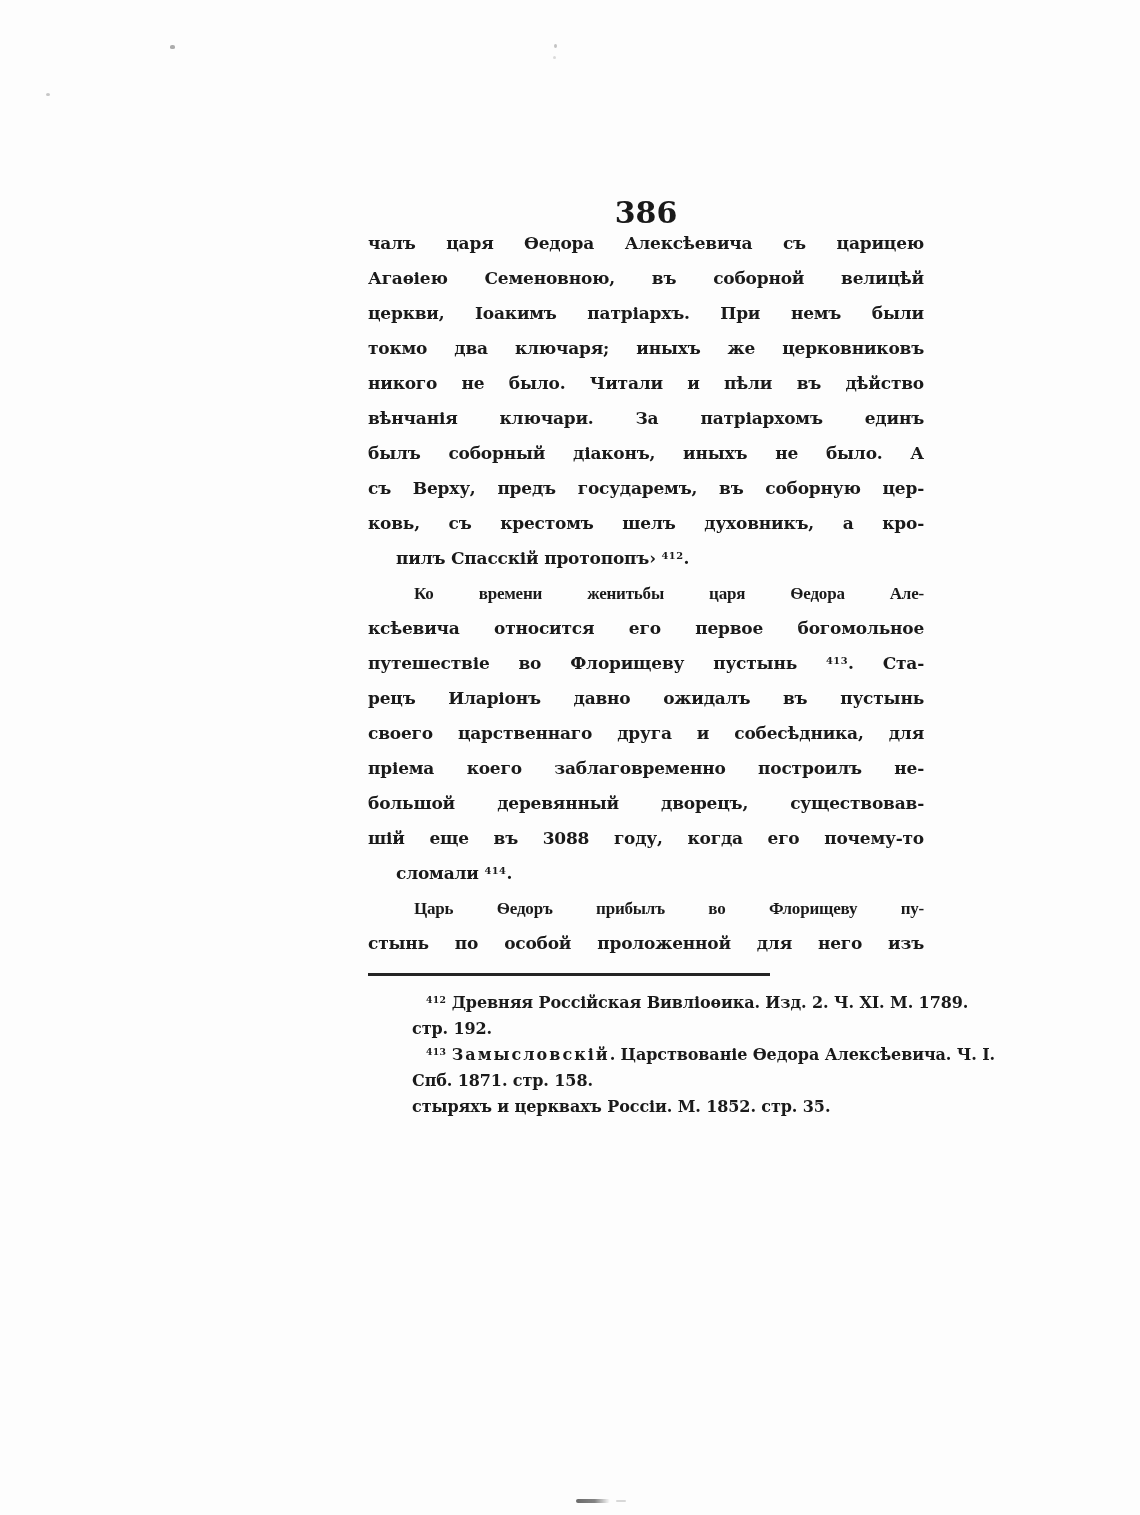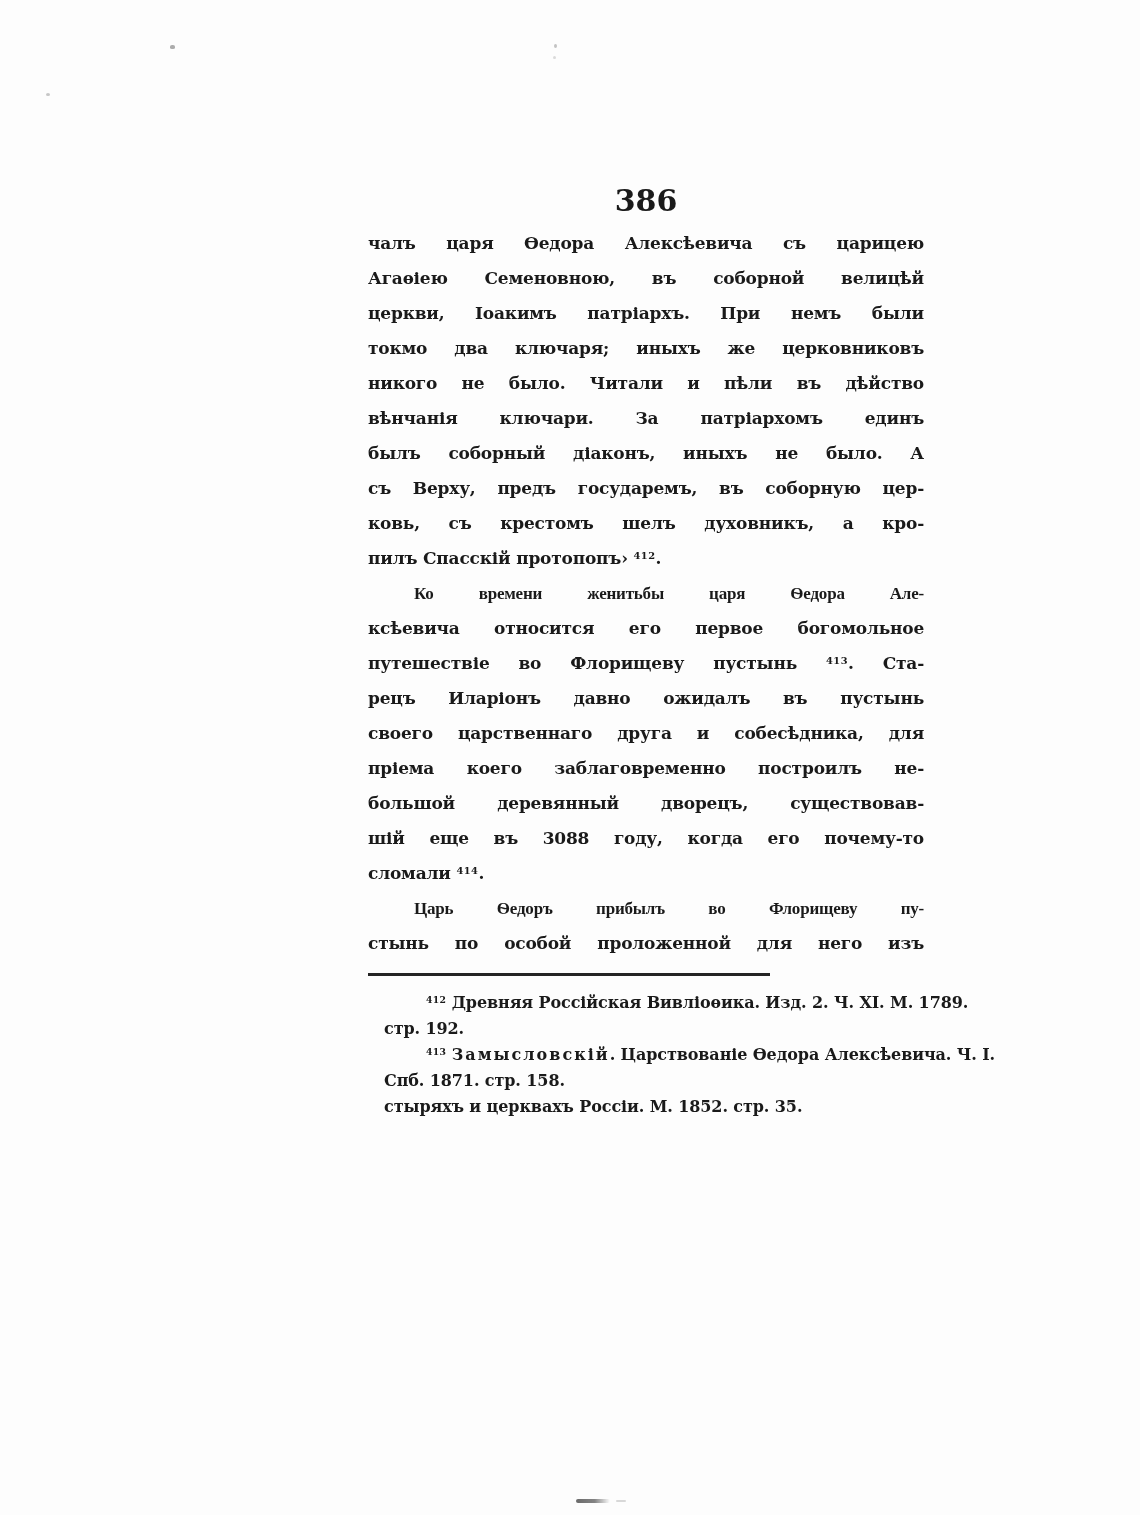--- a/index.html
+++ b/index.html
@@ -8,21 +8,21 @@
     position: relative;
     width: 1140px;
     height: 1515px;
     background: var(--paper, #fdfdfd);
     overflow: hidden;
     font-family: "DejaVu Serif", "Liberation Serif", serif;
     color: var(--ink, #1a1a1a);
   }
   .page-number {
     position: absolute;
-    top: 183px;
+    top: 195px;
     left: 368px;
     width: 556px;
     text-align: center;
     font-size: 30px;
     font-weight: 700;
     letter-spacing: 0px;
   }
   .main-text {
     position: absolute;
     top: 226px;
@@ -36,20 +36,21 @@
     line-height: 35px;
     height: 35px;
     white-space: nowrap;
     text-align: justify;
     text-align-last: justify;
     -moz-text-align-last: justify;
   }
   .line { overflow: visible; }
   .line.last {
     text-align-last: left;
+    margin-left: 28px;
     -moz-text-align-last: left;
   }
   .para .line.first.indented { text-indent: 46px; font-family: Liberation Serif, serif; }
   sup.fnref {
     font-size: 58%;
     font-weight: 700;
     position: relative;
     top: -0.55em;
     vertical-align: baseline;
     letter-spacing: 0.5px;

